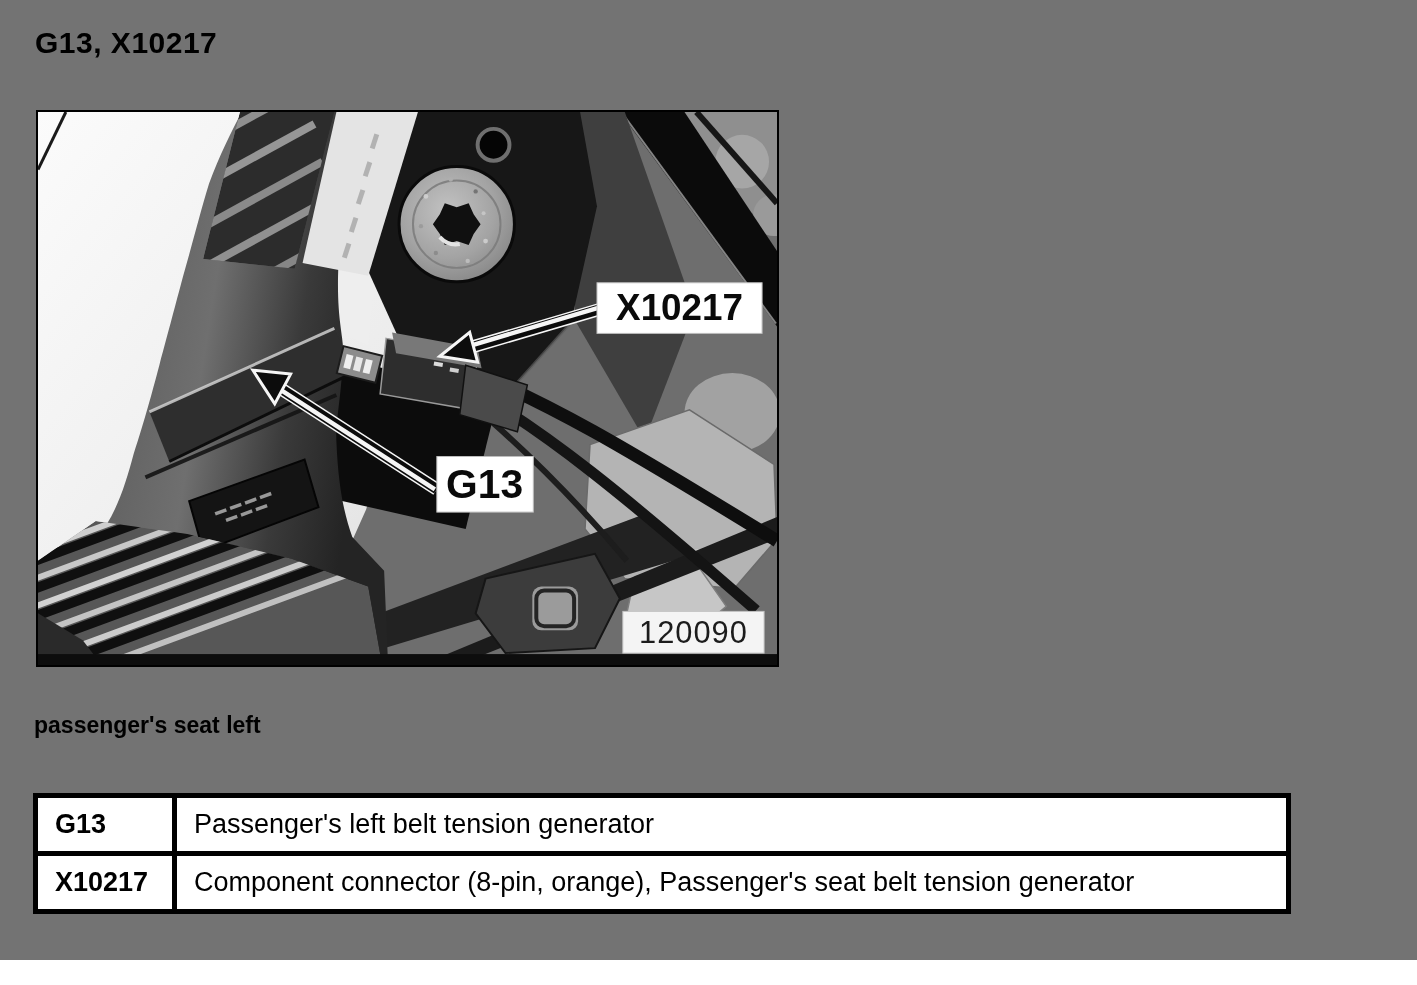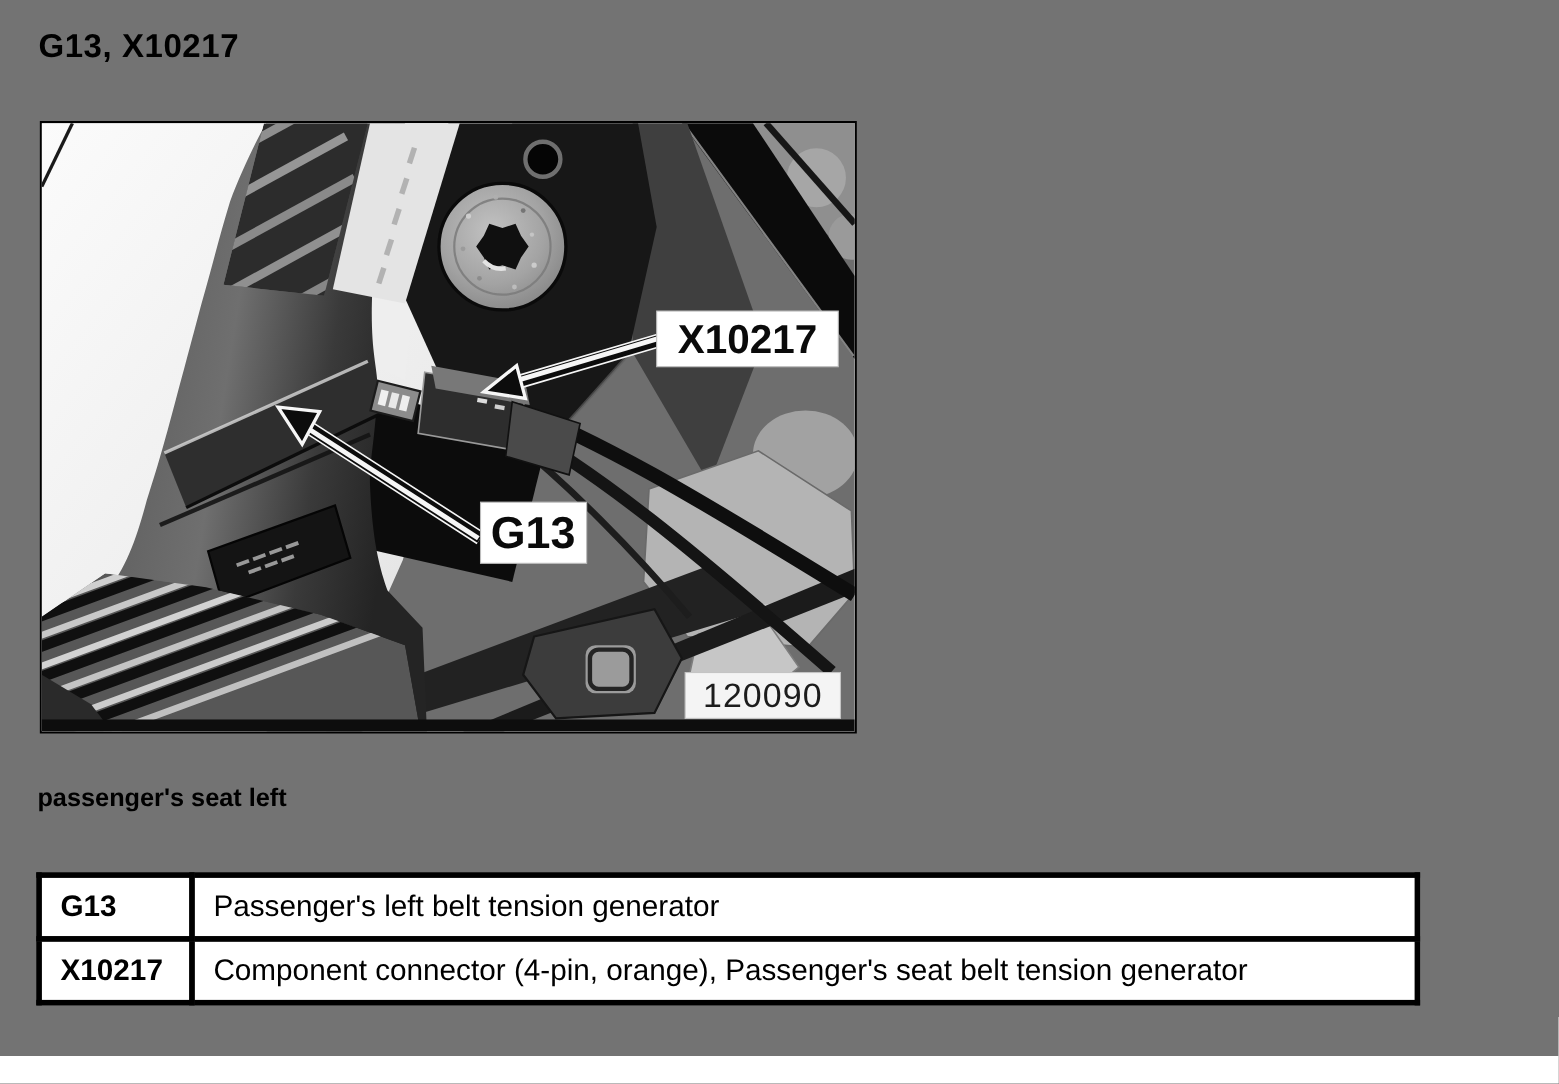--- a/index.html
+++ b/index.html
@@ -270,18 +270,18 @@
   <p class="figure-caption">passenger's seat left</p>
 
   <table class="legend-table">
     <tbody>
       <tr>
         <td class="code">G13</td>
         <td class="desc">Passenger's left belt tension generator</td>
       </tr>
       <tr>
         <td class="code">X10217</td>
-        <td class="desc">Component connector (4-pin, orange), Passenger's seat belt tension generator</td>
+        <td class="desc">Component connector (8-pin, orange), Passenger's seat belt tension generator</td>
       </tr>
     </tbody>
   </table>
 
 </div>
 
 </body></html>

